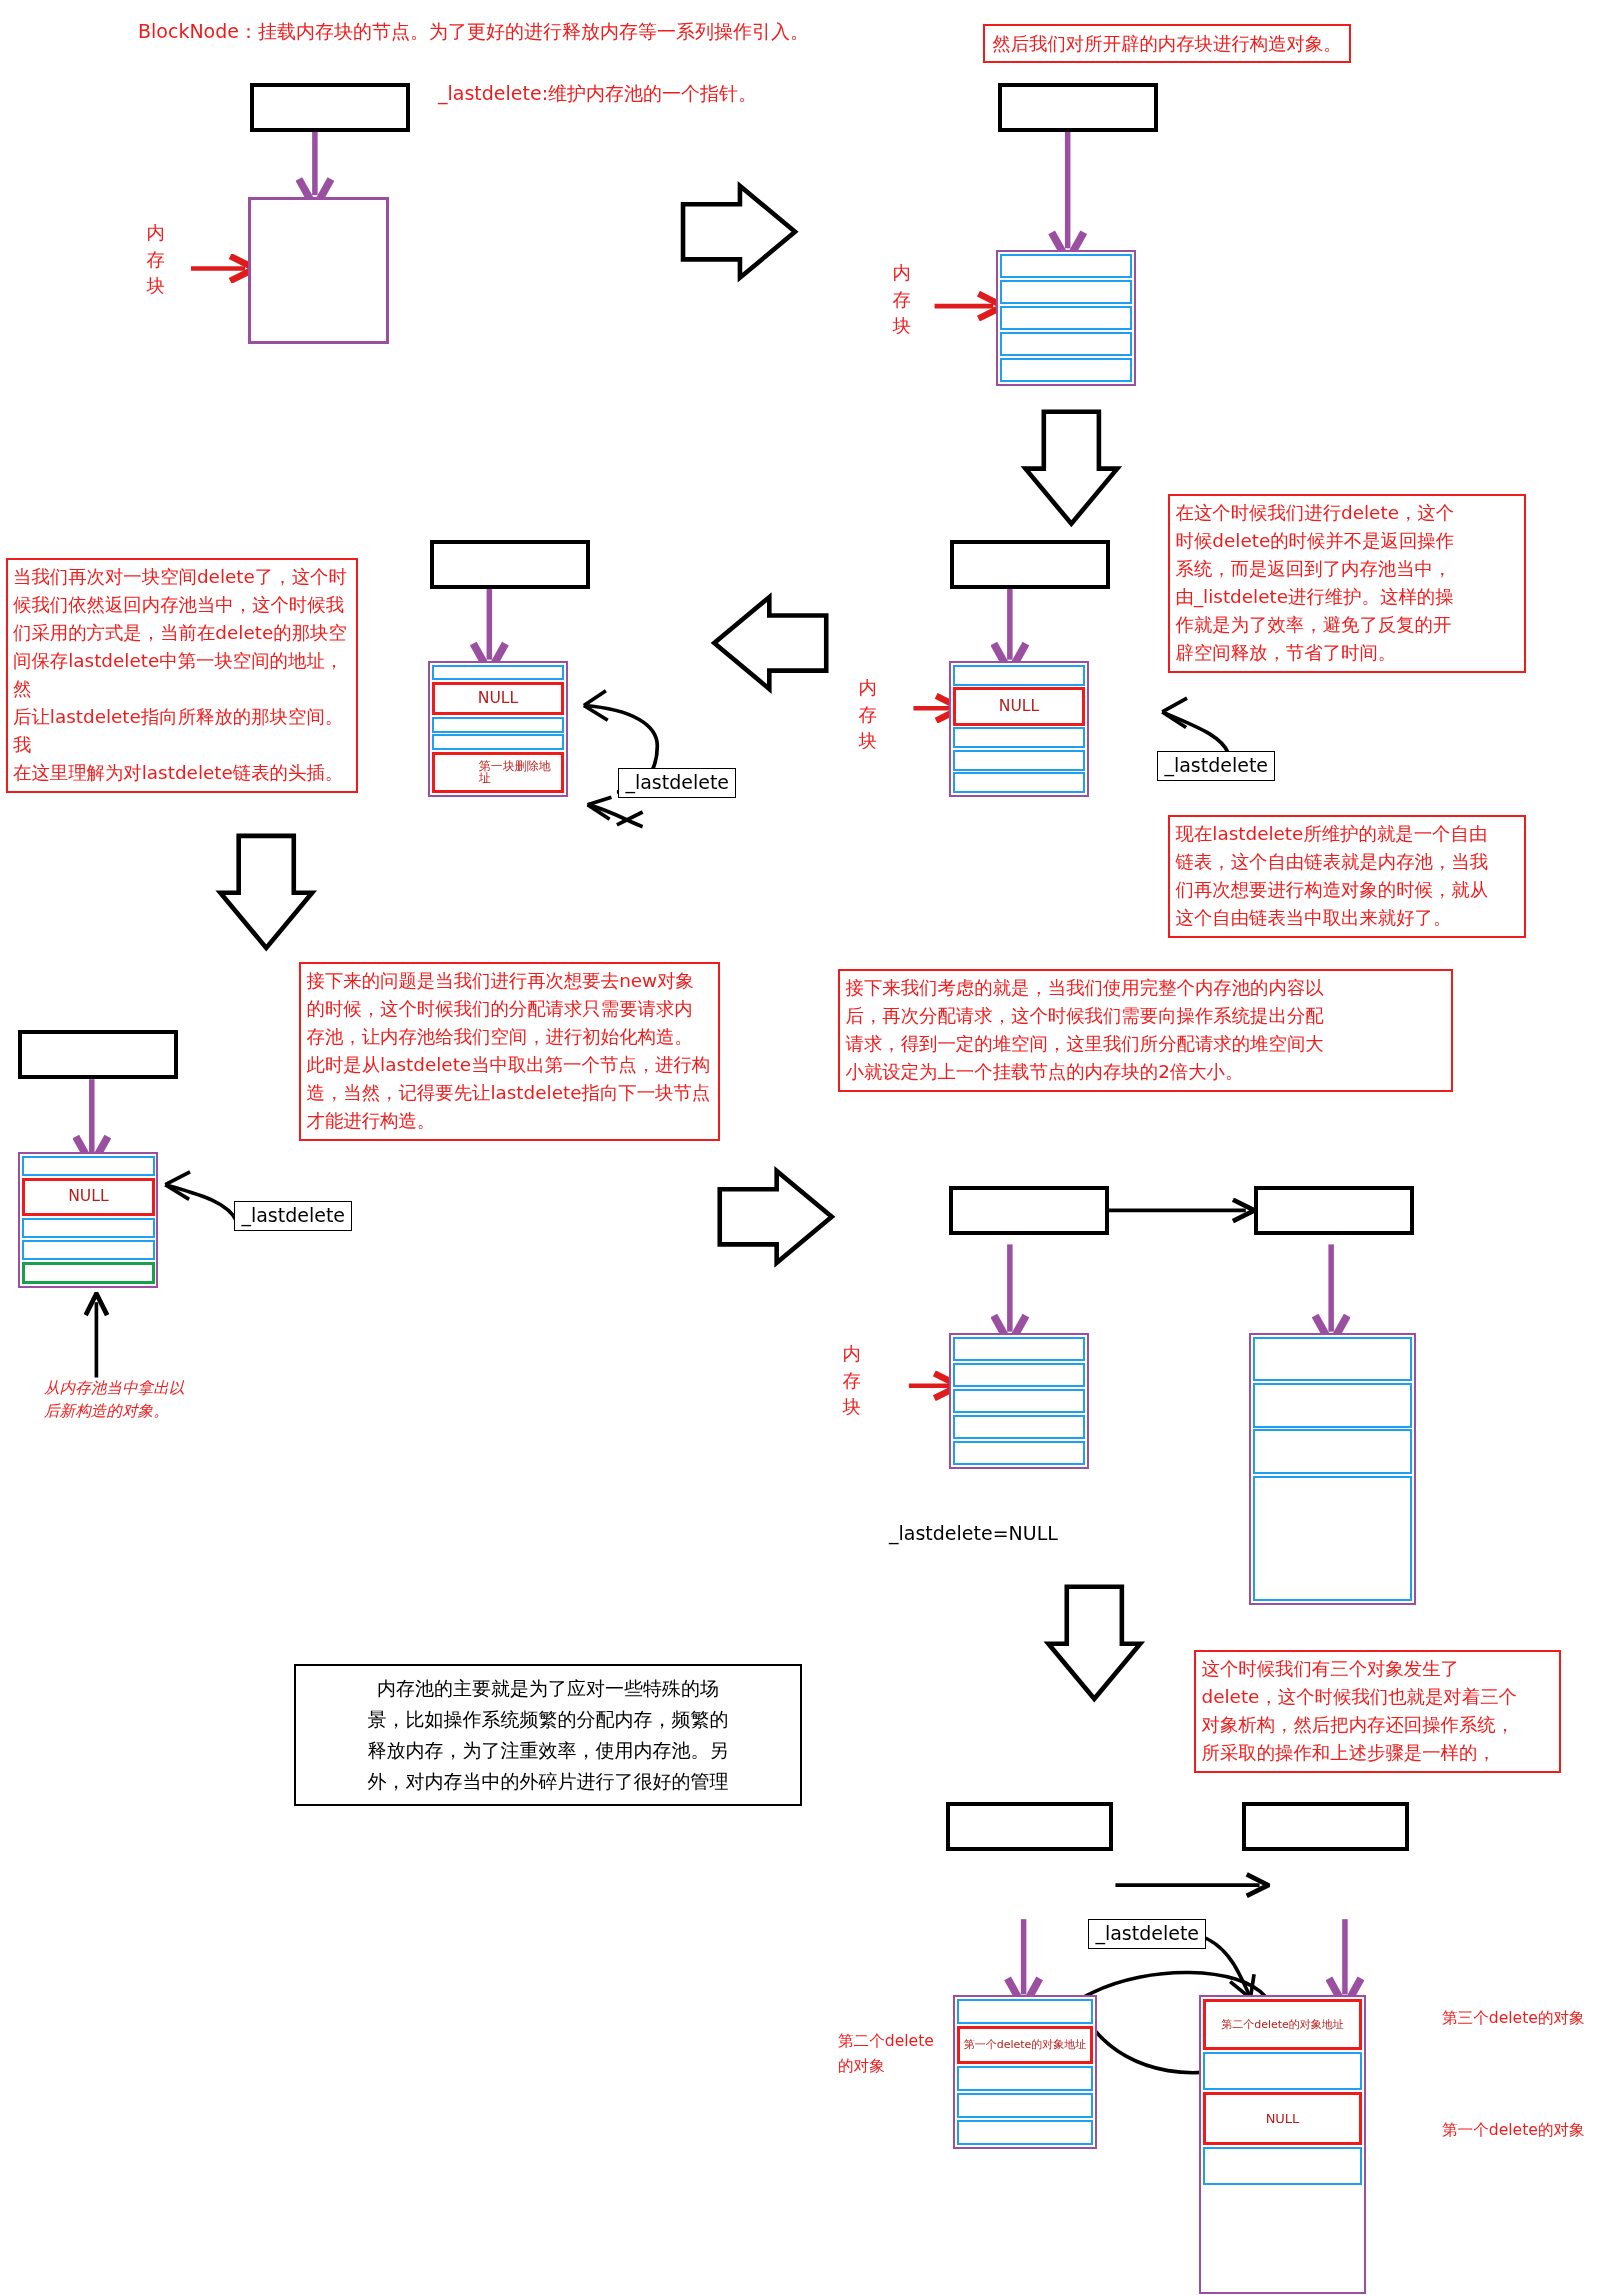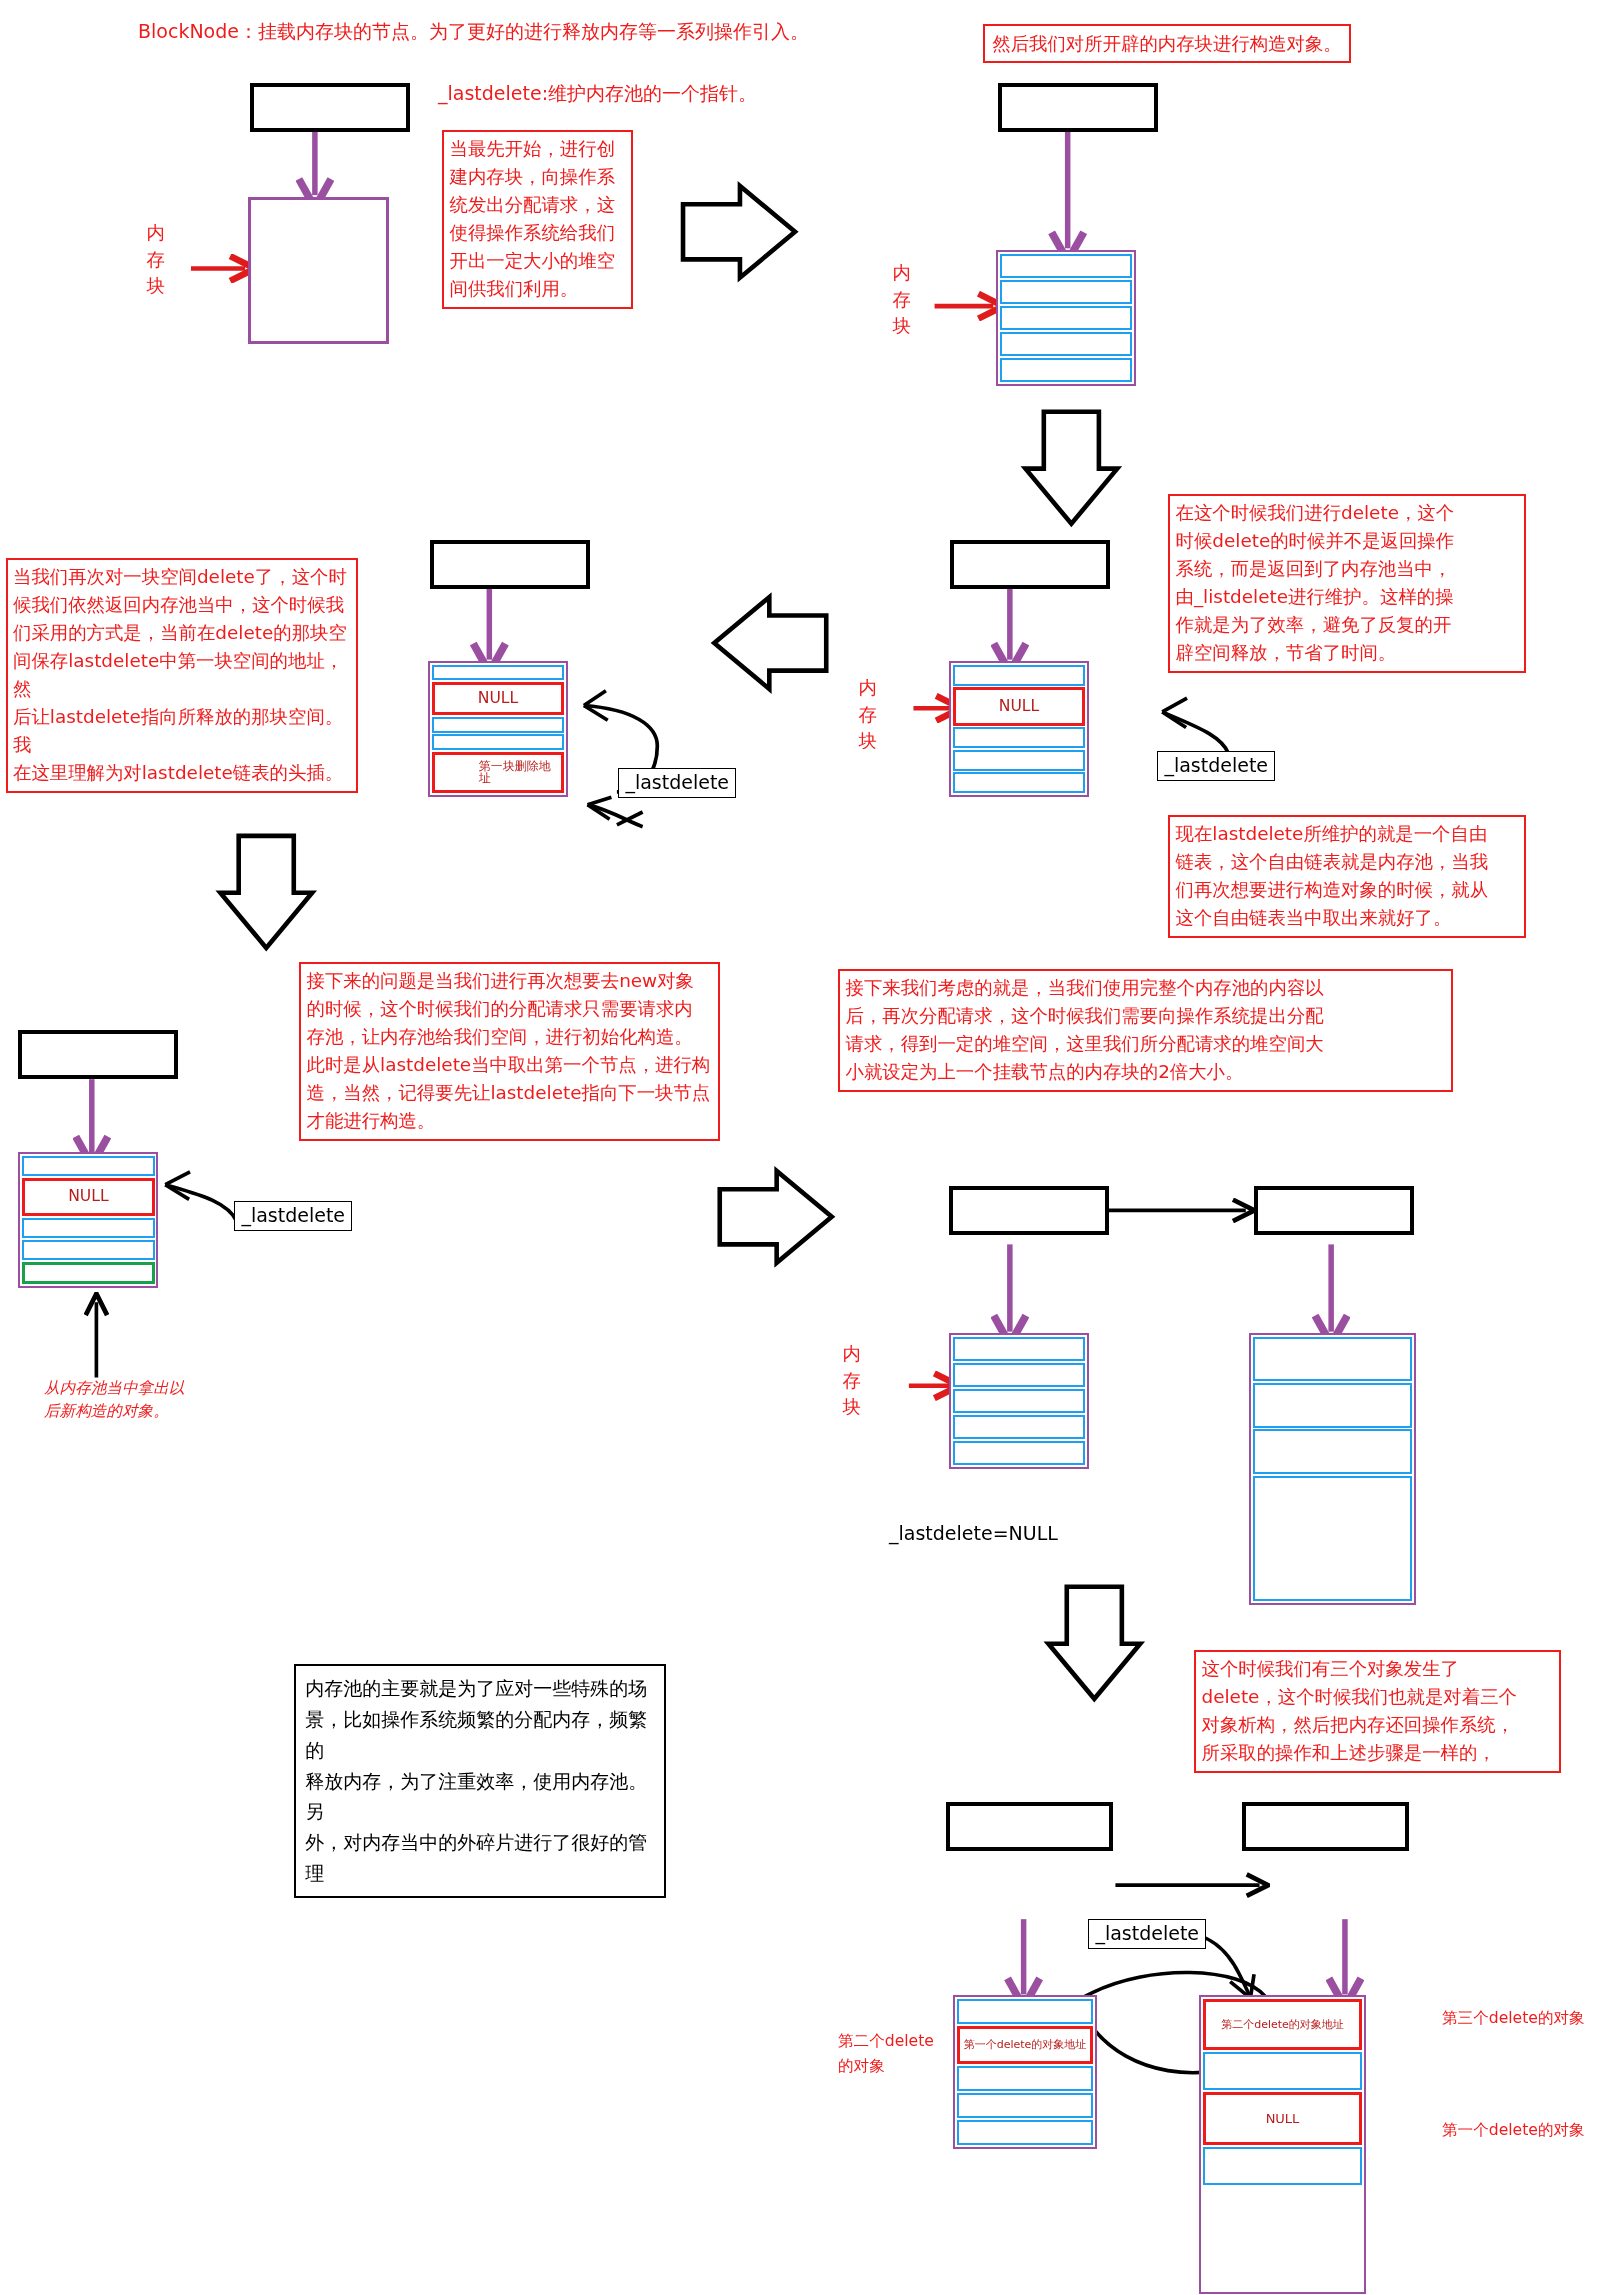--- a/index.html
+++ b/index.html
@@ -138,26 +138,20 @@
   <div class="abs blocknode" style="left:250px;top:83px;width:160px;height:49px;"></div>
 
   <div class="abs plaintag" style="left:438px;top:81px;color:#f01c1c;font-size:19px;">_lastdelete:维护内存池的一个指针。</div>
 
   <div class="abs purplebox" style="left:248px;top:197px;width:141px;height:147px;"></div>
 
   <div class="abs redtext" style="left:142px;top:220px;width:27.5px;text-align:center;line-height:1.45;">内
 存
 块</div>
 
-  <div class="abs note" style="left:442px;top:130px;width:191px;">当最先开始，进行创
-建内存块，向操作系
-统发出分配请求，这
-使得操作系统给我们
-开出一定大小的堆空
-间供我们利用。</div>
 
   <div class="abs note titleonly" style="left:983px;top:16px;margin-top:8px;">然后我们对所开辟的内存块进行构造对象。</div>
 
   <div class="abs blocknode" style="left:998px;top:83px;width:160px;height:49px;"></div>
 
   <div class="abs memblock" style="left:996px;top:250px;width:140px;height:136px;">
     <div class="cell"></div>
     <div class="cell"></div>
     <div class="cell"></div>
     <div class="cell"></div>
@@ -259,21 +253,21 @@
     <div class="cell"></div>
     <div class="cell" style="flex:3 1 auto;"></div>
   </div>
 
   <div class="abs redtext" style="left:838px;top:1341px;width:27.5px;text-align:center;line-height:1.45;">内
 存
 块</div>
 
   <div class="abs plaintag" style="left:889px;top:1522px;">_lastdelete=NULL</div>
 
-  <div class="abs blackbox" style="left:294px;top:1664px;width:372px;">内存池的主要就是为了应对一些特殊的场
+  <div class="abs blackbox" style="left:294px;top:1664px;width:508px;text-align:center;">内存池的主要就是为了应对一些特殊的场
 景，比如操作系统频繁的分配内存，频繁的
 释放内存，为了注重效率，使用内存池。另
 外，对内存当中的外碎片进行了很好的管理</div>
 
   <div class="abs note" style="left:1194px;top:1622px;width:367px;margin-top:28px;">这个时候我们有三个对象发生了
 delete，这个时候我们也就是对着三个
 对象析构，然后把内存还回操作系统，
 所采取的操作和上述步骤是一样的，</div>
 
   <div class="abs blocknode" style="left:946px;top:1802px;width:167px;height:49px;"></div>

